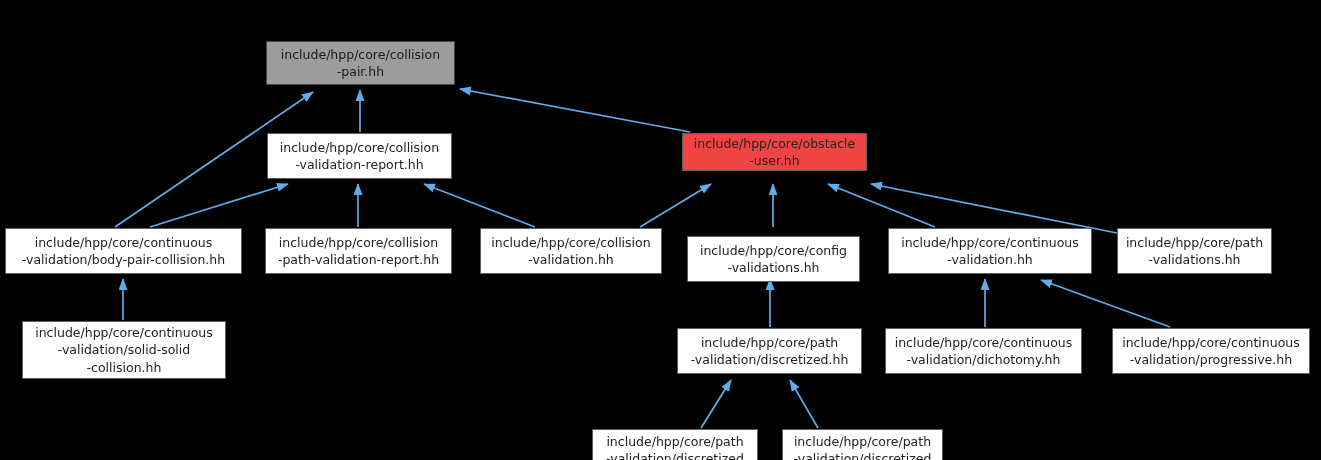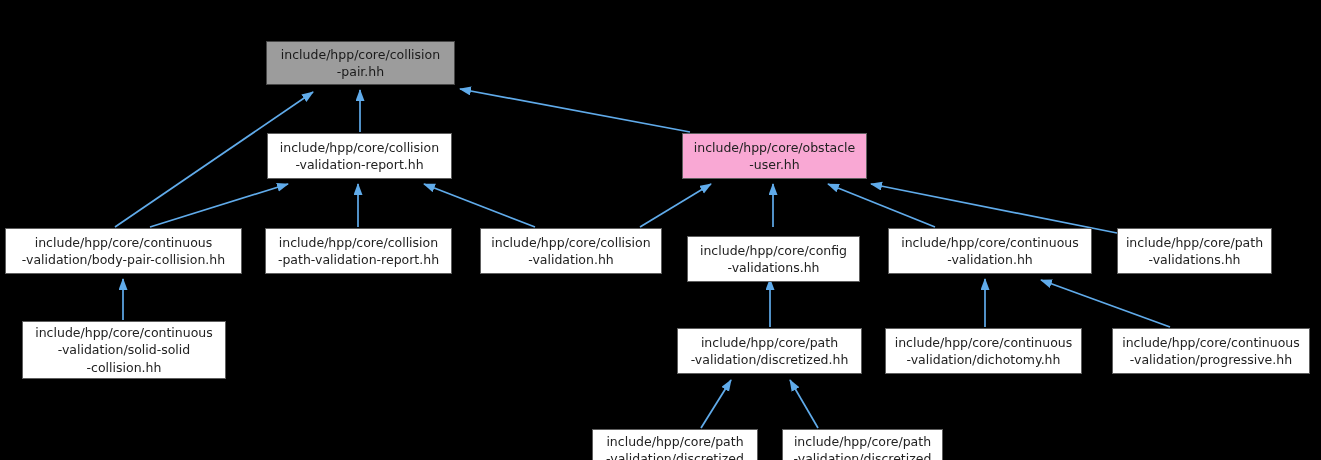--- a/index.html
+++ b/index.html
@@ -75,21 +75,21 @@
         <line x1="1170" y1="291" x2="1041" y2="244" stroke="#60abea" stroke-width="1.7" marker-end="url(#arrowhead)"></line>
         <line x1="701" y1="392" x2="731" y2="344" stroke="#60abea" stroke-width="1.7" marker-end="url(#arrowhead)"></line>
         <line x1="818" y1="392" x2="790" y2="344" stroke="#60abea" stroke-width="1.7" marker-end="url(#arrowhead)"></line>
       </g>
   </svg>
   <div id="nodes">
       <div class="node highlighted" style="left: 266px; top: 5px; width: 189px; height: 44px; background: rgb(156, 156, 156); border-color: rgb(71, 71, 71);"><span>include/hpp/core/collision
 -pair.hh</span></div>
       <div class="node" style="left: 267px; top: 97px; width: 185px; height: 46px; background: rgb(255, 255, 255); border-color: rgb(94, 94, 94);"><span>include/hpp/core/collision
 -validation-report.hh</span></div>
-      <div class="node" style="left: 682px; top: 97px; width: 185px; height: 46px; background: #f9a8d4; border-color: rgb(94, 94, 94);"><span>include/hpp/core/obstacle
+      <div class="node" style="left: 682px; top: 97px; width: 185px; height: 38px; background: #ef4444; border-color: rgb(94, 94, 94);"><span>include/hpp/core/obstacle
 -user.hh</span></div>
       <div class="node" style="left: 5px; top: 192px; width: 237px; height: 46px; background: rgb(255, 255, 255); border-color: rgb(94, 94, 94);"><span>include/hpp/core/continuous
 -validation/body-pair-collision.hh</span></div>
       <div class="node" style="left: 265px; top: 192px; width: 187px; height: 46px; background: rgb(255, 255, 255); border-color: rgb(94, 94, 94);"><span>include/hpp/core/collision
 -path-validation-report.hh</span></div>
       <div class="node" style="left: 480px; top: 192px; width: 182px; height: 46px; background: rgb(255, 255, 255); border-color: rgb(94, 94, 94);"><span>include/hpp/core/collision
 -validation.hh</span></div>
       <div class="node" style="left: 687px; top: 200px; width: 173px; height: 46px; background: rgb(255, 255, 255); border-color: rgb(94, 94, 94);"><span>include/hpp/core/config
 -validations.hh</span></div>
       <div class="node" style="left: 888px; top: 192px; width: 204px; height: 46px; background: rgb(255, 255, 255); border-color: rgb(94, 94, 94);"><span>include/hpp/core/continuous

